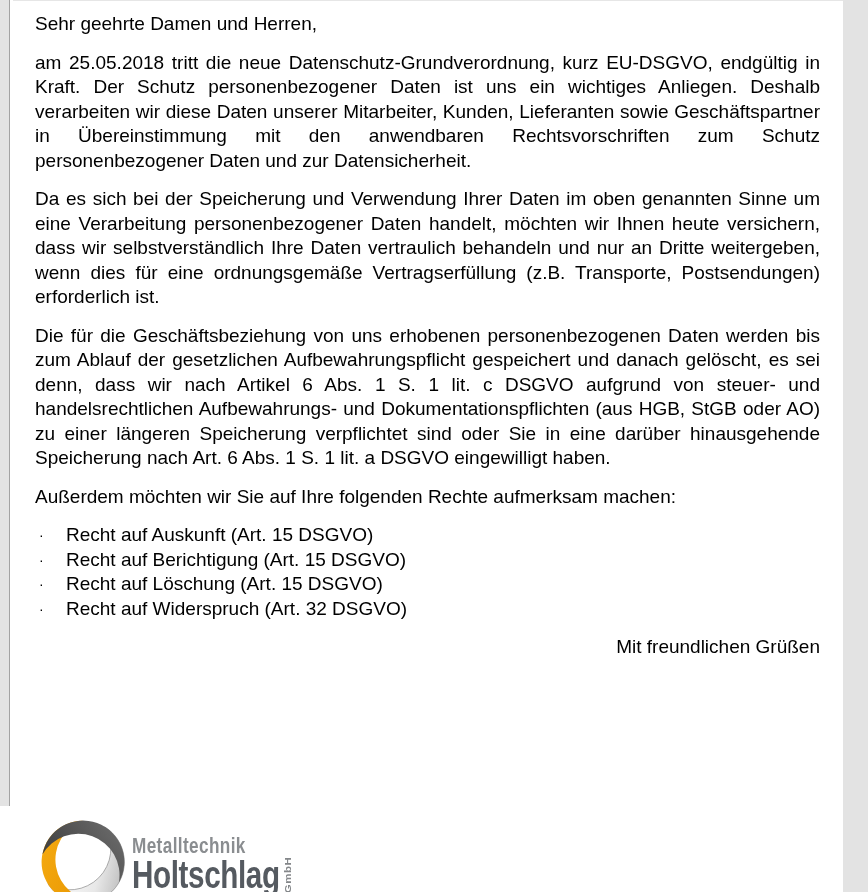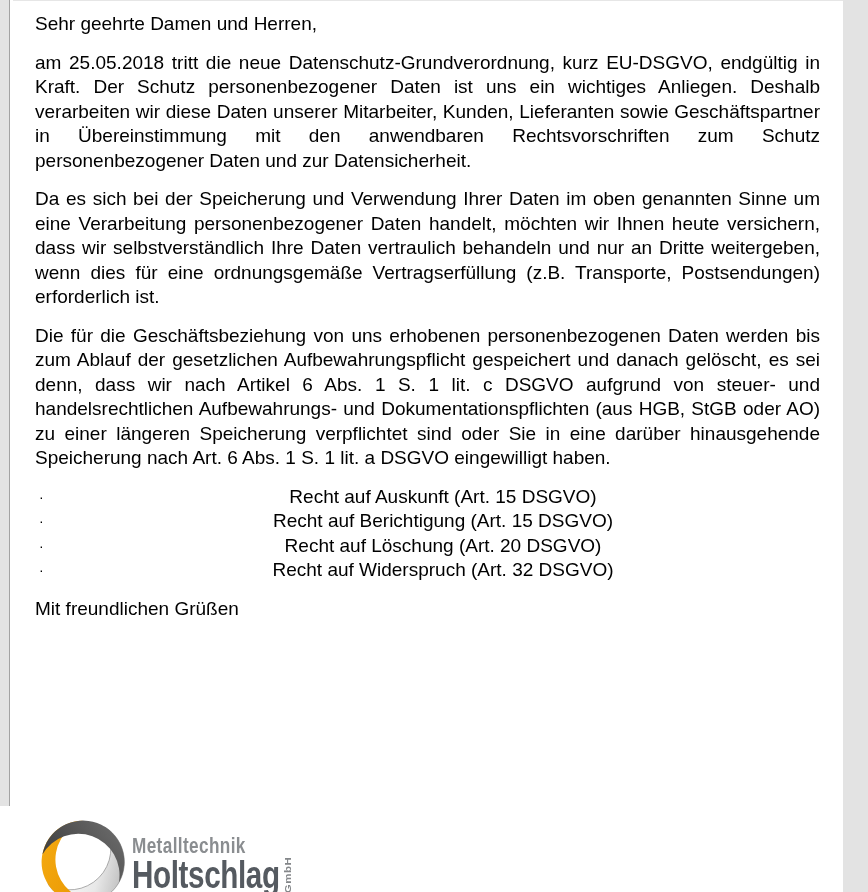--- a/index.html
+++ b/index.html
@@ -18,23 +18,23 @@
   .text-block {
     position:absolute; left:22px; top:11px; width:785px;
     font-size:19px; line-height:24.5px; cursor:text;
   }
   .para { text-align:justify; margin-bottom:14px; }
   .plain { margin-bottom:14px; }
 
   .rights-list { margin-bottom:14px; }
   .li-row { display:flex; line-height:24.5px; }
   .li-row .bullet { flex:none; width:31px; padding-left:4px; font-size:14px; }
-  .li-row .li-text { flex:1;text-align:center; }
+  .li-row .li-text { flex:1; }
 
-  .closing { line-height:24.5px; }
+  .closing { line-height:24.5px;text-align:right; }
   .caret {
     display:inline-block; width:2px; height:21px; background:#000;
     vertical-align:text-bottom; margin-left:1px;
   }
 
   .logo {
     position:absolute; left:27px; top:818px;
     display:flex; align-items:flex-start;
   }
   .logo-swirl { width:86px; height:86px; flex:none; }
@@ -71,33 +71,34 @@
 <div class="content">
 
   <div class="text-block">
 
     <p class="plain">Sehr geehrte Damen und Herren,</p>
 
     <p class="para">am 25.05.2018 tritt die neue Datenschutz-Grundverordnung, kurz EU-DSGVO, endgültig in Kraft. Der Schutz personenbezogener Daten ist uns ein wichtiges Anliegen. Deshalb verarbeiten wir diese Daten unserer Mitarbeiter, Kunden, Lieferanten sowie Geschäftspartner in Übereinstimmung mit den anwendbaren Rechtsvorschriften zum Schutz personenbezogener Daten und zur Datensicherheit.</p>
     <p class="para">Da es sich bei der Speicherung und Verwendung Ihrer Daten im oben genannten Sinne um eine Verarbeitung personenbezogener Daten handelt, möchten wir Ihnen heute versichern, dass wir selbstverständlich Ihre Daten vertraulich behandeln und nur an Dritte weitergeben, wenn dies für eine ordnungsgemäße Vertragserfüllung (z.B. Transporte, Postsendungen) erforderlich ist.</p>
     <p class="para">Die für die Geschäftsbeziehung von uns erhobenen personenbezogenen Daten werden bis zum Ablauf der gesetzlichen Aufbewahrungspflicht gespeichert und danach gelöscht, es sei denn, dass wir nach Artikel 6 Abs. 1 S. 1 lit. c DSGVO aufgrund von steuer- und handelsrechtlichen Aufbewahrungs- und Dokumentationspflichten (aus HGB, StGB oder AO) zu einer längeren Speicherung verpflichtet sind oder Sie in eine darüber hinausgehende Speicherung nach Art. 6 Abs. 1 S. 1 lit. a DSGVO eingewilligt haben.</p>
 
+    <p class="plain">Außerdem möchten wir Sie auf Ihre folgenden Rechte aufmerksam machen:</p>
 
     <div class="rights-list">
       <div class="li-row">
         <span class="bullet">·</span>
         <span class="li-text">Recht auf Auskunft (Art. 15 DSGVO)</span>
       </div>
       <div class="li-row">
         <span class="bullet">·</span>
         <span class="li-text">Recht auf Berichtigung (Art. 15 DSGVO)</span>
       </div>
       <div class="li-row">
         <span class="bullet">·</span>
-        <span class="li-text">Recht auf Löschung (Art. 20 DSGVO)</span>
+        <span class="li-text">Recht auf Löschung (Art. 15 DSGVO)</span>
       </div>
       <div class="li-row">
         <span class="bullet">·</span>
         <span class="li-text">Recht auf Widerspruch (Art. 32 DSGVO)</span>
       </div>
     </div>
 
     <div class="closing">
       <div>Mit freundlichen Grüßen</div>
     </div>

